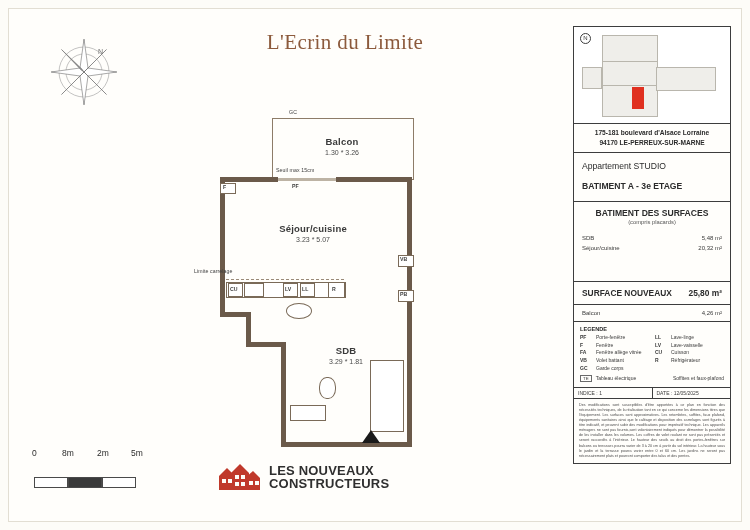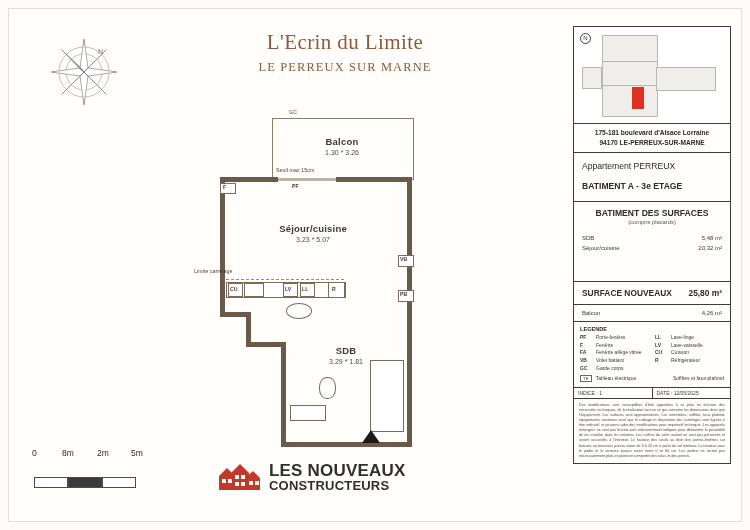--- a/index.html
+++ b/index.html
@@ -52,21 +52,21 @@
   .scale{position:absolute;left:32px;top:465px;width:110px;}
   .scale-ticks{position:relative;height:11px;}
   .scale-ticks .seg{position:absolute;top:0;height:11px;border:1px solid #4a4a4a;box-sizing:border-box;}
   .scale-nums{position:relative;height:12px;}
   .scale-nums span{position:absolute;top:-17px;font-size:8.5px;color:#2b2b2b;}
 
   
   .logo{position:absolute;left:215px;top:455px;width:200px;height:44px;display:flex;align-items:center;}
   .logo-mark{width:46px;height:34px;position:relative;margin-right:8px;}
   .logo-text{line-height:1.02;}
-  .logo-l1{font-size:17px;font-weight:bold;color:#2f2f2f;letter-spacing:.2px;}
+  .logo-l1{font-size:13px;font-weight:bold;color:#2f2f2f;letter-spacing:.2px;}
   .logo-l2{font-size:13px;font-weight:bold;color:#2f2f2f;letter-spacing:.2px;}
 
   
   .panel{position:absolute;left:573px;top:26px;width:158px;}
   .mini-map{border:1px solid #3d3d3d;background:#fff;height:96px;position:relative;overflow:hidden;}
   .mm-block{position:absolute;background:#efeeea;border:1px solid #b9b6ad;}
   .mm-hl{position:absolute;background:#e03020;}
   .mm-dot{position:absolute;width:9px;height:9px;border:1px solid #3d3d3d;border-radius:50%;font-size:6px;text-align:center;line-height:8px;color:#333;background:#fff;}
 
   .addr{border:1px solid #3d3d3d;border-top:none;padding:4px 4px 5px;text-align:center;}
@@ -128,21 +128,20 @@
         <polygon points="60,16 41,35 38,38 40,36"></polygon>
         <polygon points="16,60 35,41 38,38 36,40"></polygon>
         <polygon points="60,60 41,41 38,38 40,40"></polygon>
       </g>
       <text x="52" y="20" font-size="7" fill="#6f6f6f" font-family="Liberation Sans, sans-serif">N</text>
     </svg>
   </div>
 
   <div class="title-block">
     <div class="title-main">L'Ecrin du Limite</div>
-    <div class="title-sub">LE PERREUX SUR MARNE</div>
   </div>
 
   <div class="plan">
 
     <div class="balcony-rect" style="left:92px;top:13px;width:140px;height:60px;"></div>
     <div class="tiny" style="left:109px;top:4px;">GC</div>
     <div class="room-label" style="left:112px;top:31px;width:100px;">
       <div class="room-name">Balcon</div>
       <div class="room-dim">1.30 * 3.26</div>
     </div>
@@ -252,21 +251,21 @@
       <div class="mm-hl" style="left:58px;top:60px;width:12px;height:22px;"></div>
       <div class="mm-block" style="left:8px;top:40px;width:18px;height:20px;"></div>
     </div>
 
     <div class="addr">
       <div>175-181 boulevard d'Alsace Lorraine</div>
       <div>94170 LE-PERREUX-SUR-MARNE</div>
     </div>
 
     <div class="sect" style="padding:7px 8px 8px;">
-      <div class="apt-line">Appartement PERREUX</div>
+      <div class="apt-line">Appartement STUDIO</div>
       <div class="apt-line b" style="margin-top:7px;">BATIMENT A - 3e ETAGE</div>
     </div>
 
     <div class="sect">
       <div class="sect-title">BATIMENT DES SURFACES</div>
       <div class="sect-sub">(compris placards)</div>
       <div style="height:8px;"></div>
       <div class="srow">
         <span>SDB</span>
         <span class="v">5,48 m²</span>

